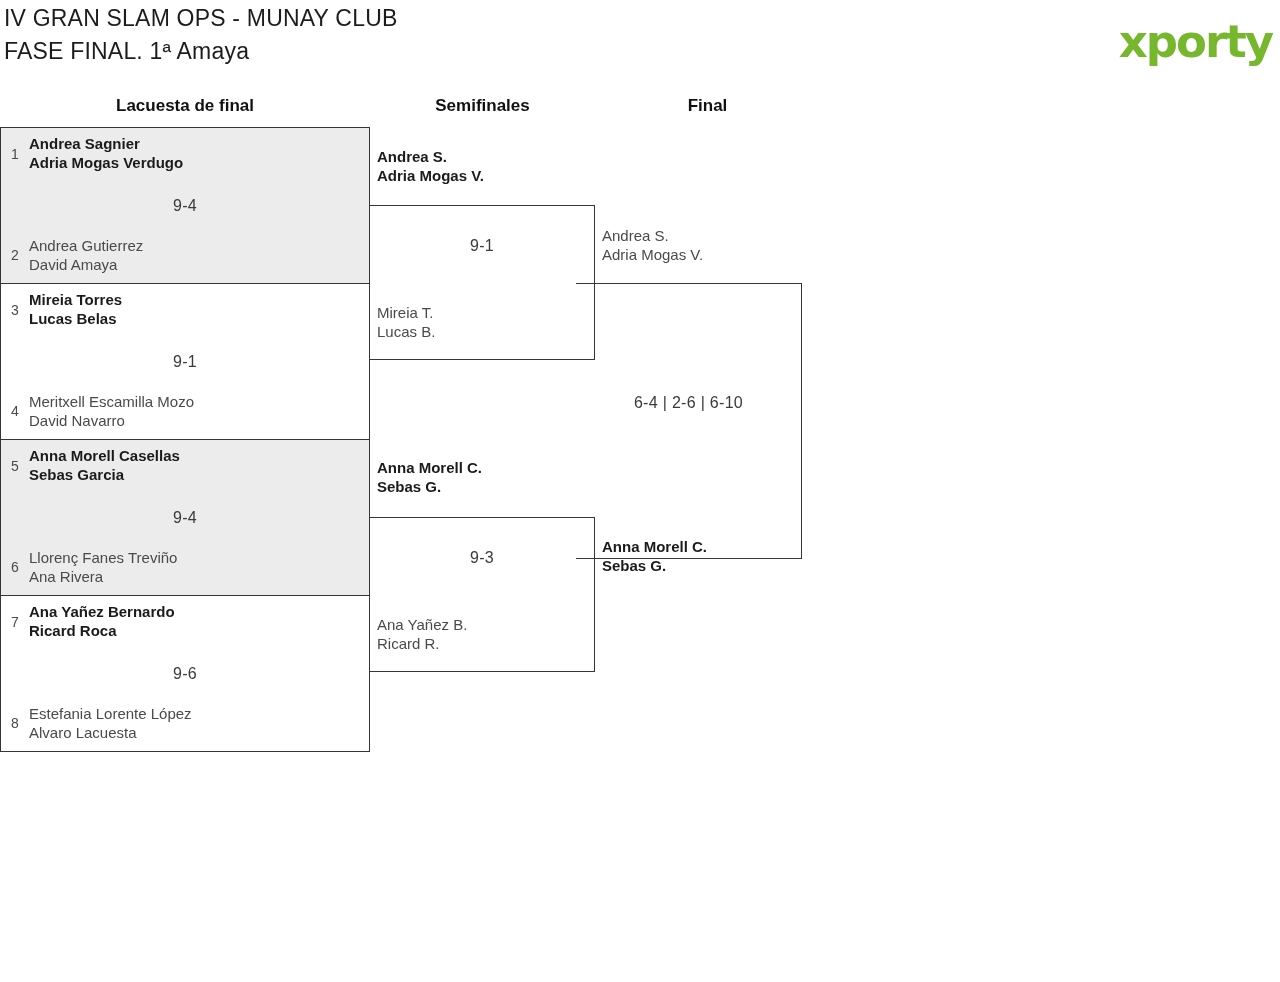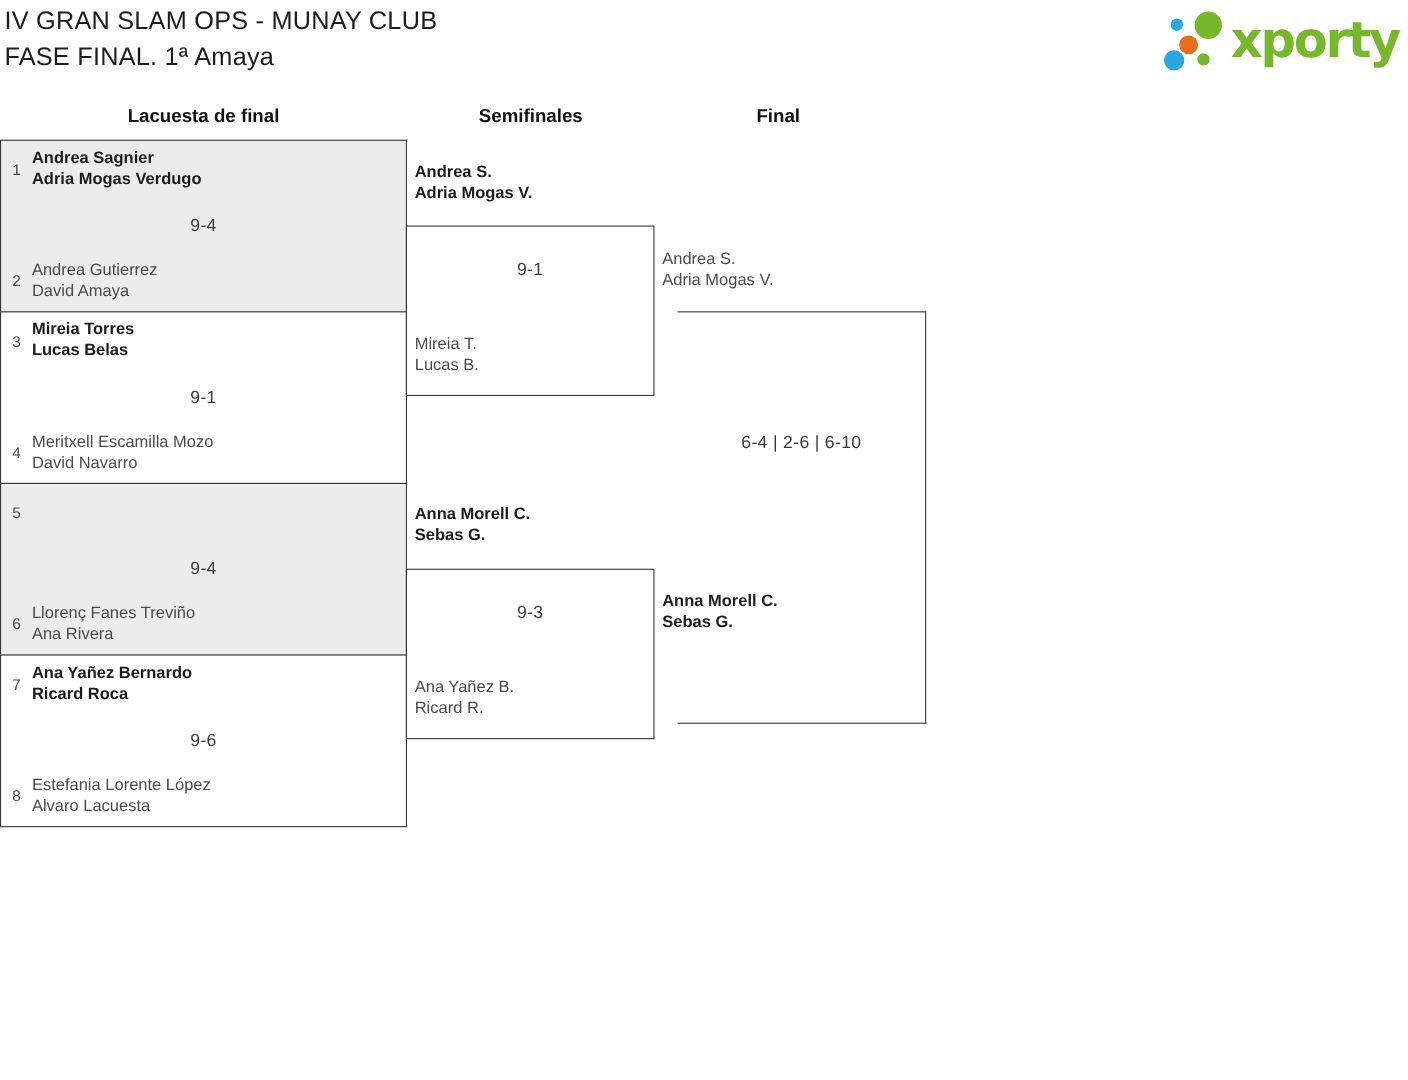--- a/index.html
+++ b/index.html
@@ -5,21 +5,21 @@
   * { margin:0; padding:0; box-sizing:border-box; }
   html,body { background:#fff; }
   body { font-family:"Liberation Sans", sans-serif; }
   .canvas {
     position:relative; width:1280px; height:982px;
     background:#fff; overflow:hidden; color:#1c1c1c;
   }
 
   
   .title-block { position:absolute; left:4px; top:2px; font-size:23px; font-weight:400; line-height:33px; color:#1c1c1c; letter-spacing:.2px; }
-  .logo { position:absolute; right:8px; top:1px; height:70px; display:flex; align-items:flex-end; gap:7px; text-decoration:none; cursor:pointer; }
+  .logo { position:absolute; right:8px; top:1px; height:70px; display:flex; align-items:flex-start; gap:7px; text-decoration:none; cursor:pointer;flex-direction:column; }
   .logo-dots { width:63px; height:68px; display:block; }
   .dot-blue  { fill:var(--logo-blue); }
   .dot-green { fill:var(--logo-green); }
   .dot-orange{ fill:var(--logo-orange); }
   .logo-text { font-family:"DejaVu Sans", sans-serif; font-size:45px; font-weight:700; letter-spacing:-2px; color:var(--logo-green); line-height:68px; }
 
   
   .round-label { position:absolute; top:96px; font-size:17px; font-weight:700; text-align:center; color:#111; }
 
   
@@ -40,21 +40,21 @@
 
   .score { font-size:16px; color:#3a3a3a; letter-spacing:.3px; text-align:center; }
   .qf-score { position:absolute; left:0; right:0; top:50%; transform:translateY(-50%); }
 
   
   .sf-box { position:absolute; left:369px; width:226px; height:155px; border:1px solid var(--border); background:transparent; }
   .sf-box-1 { top:205px; }
   .sf-box-2 { top:517px; }
   .sf-score { position:absolute; left:0; right:0; top:31px; }
 
-  .final-box { position:absolute; left:616px; top:283px; width:226px; height:375px;
+  .final-box { position:absolute; left:576px; top:283px; width:226px; height:276px;
     border:1px solid var(--border); border-left:none; background:transparent; }
   .final-score { position:absolute; left:0; right:0; top:110px; }
 
   
   .float-team { position:absolute; }
 </style>
 </head>
 <body>
 
 <div class="canvas">
@@ -104,20 +104,24 @@
       <div class="score qf-score">9-1</div>
       <div class="team team-bottom">
         <span>Meritxell Escamilla Mozo</span>
         <span>David Navarro</span>
       </div>
       <span class="seed seed-bottom">4</span>
     </div>
 
     <div class="match-box shaded">
       <span class="seed seed-top">5</span>
+      <div class="team team-top winner">
+        <span>Anna Morell Casellas</span>
+        <span>Sebas Garcia</span>
+      </div>
       <div class="score qf-score">9-4</div>
       <div class="team team-bottom">
         <span>Llorenç Fanes Treviño</span>
         <span>Ana Rivera</span>
       </div>
       <span class="seed seed-bottom">6</span>
     </div>
 
     <div class="match-box">
       <span class="seed seed-top">7</span>

